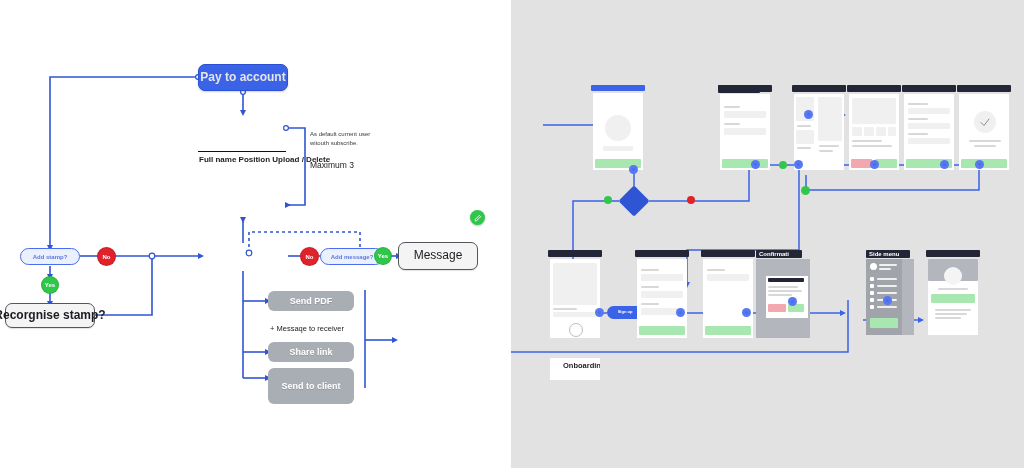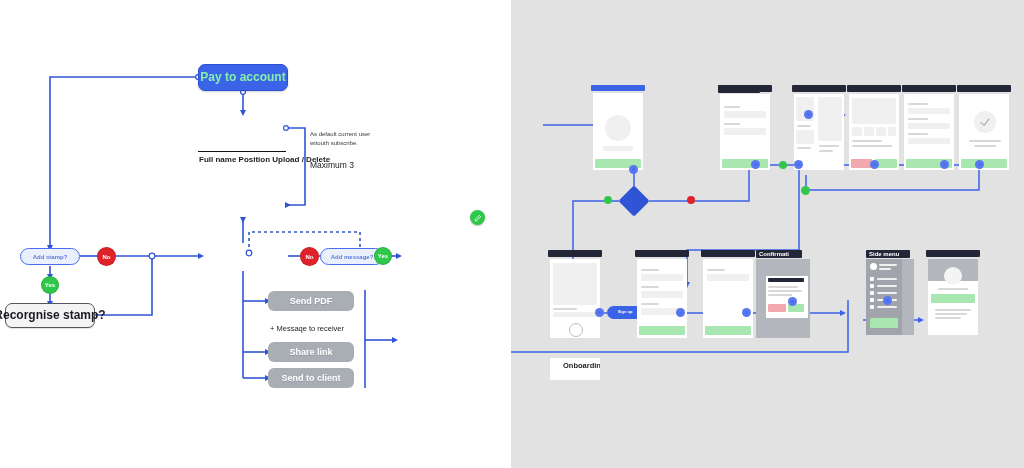--- a/index.html
+++ b/index.html
@@ -21,21 +21,21 @@
   .node {
     position: absolute;
     display: flex; align-items: center; justify-content: center;
     border-radius: 7px;
     font-size: 12px;
     text-align: center;
     line-height: 1.15;
     white-space: nowrap;
   }
   .node-primary {
-    background: #3b63e8; color: #86efac; font-weight: bold;
+    background: #3b63e8; color: #e5e5e5; font-weight: bold;
     border: 1px solid #2a4fd0;
     box-shadow: 0 1px 2px rgba(0,0,0,.18);
   }
   .node-card {
     background: #f4f4f4; color: #1c1c22; font-weight: normal;
     border: 1px solid #53565c;
     box-shadow: 0 1px 1px rgba(0,0,0,.12);
   }
   .node-gray {
     background: #a9adb4; color: #ffffff; font-weight: bold;
@@ -253,32 +253,35 @@
       <span>Yes</span>
     </div>
 
 
     <div class="edit-badge" style="left:470px; top:210px;">
       <svg viewBox="0 0 24 24" fill="none" stroke="#ffffff" stroke-width="2.6" stroke-linecap="round" stroke-linejoin="round">
         <path d="M4 20 L4 16 L16 4 L20 8 L8 20 Z"></path>
       </svg>
     </div>
 
+    <div class="node node-card" style="left:398px; top:242px; width:80px; height:28px;">
+      <span>Message</span>
+    </div>
 
     <div class="node node-gray" style="left:268px; top:291px; width:86px; height:20px; font-size:9px;">
       <span>Send PDF</span>
     </div>
 
     <div class="note" style="left:270px; top:323px; font-size:7.5px; color:#1c1c22;">+ Messaqe to receiver</div>
 
     <div class="node node-gray" style="left:268px; top:342px; width:86px; height:20px; font-size:9px;">
       <span>Share link</span>
     </div>
 
-    <div class="node node-gray" style="left:268px; top:368px; width:86px; height:20px; font-size:9px;">
+    <div class="node node-gray" style="left:268px; top:368px; width:86px; height:36px; font-size:9px;">
       <span>Send to client</span>
     </div>
 
   </div>
 
   <div class="panel-right">
 
     <svg class="wires" viewBox="0 0 513 468">
       <g stroke="#3b63e8" stroke-width="1.5" fill="none">
 

